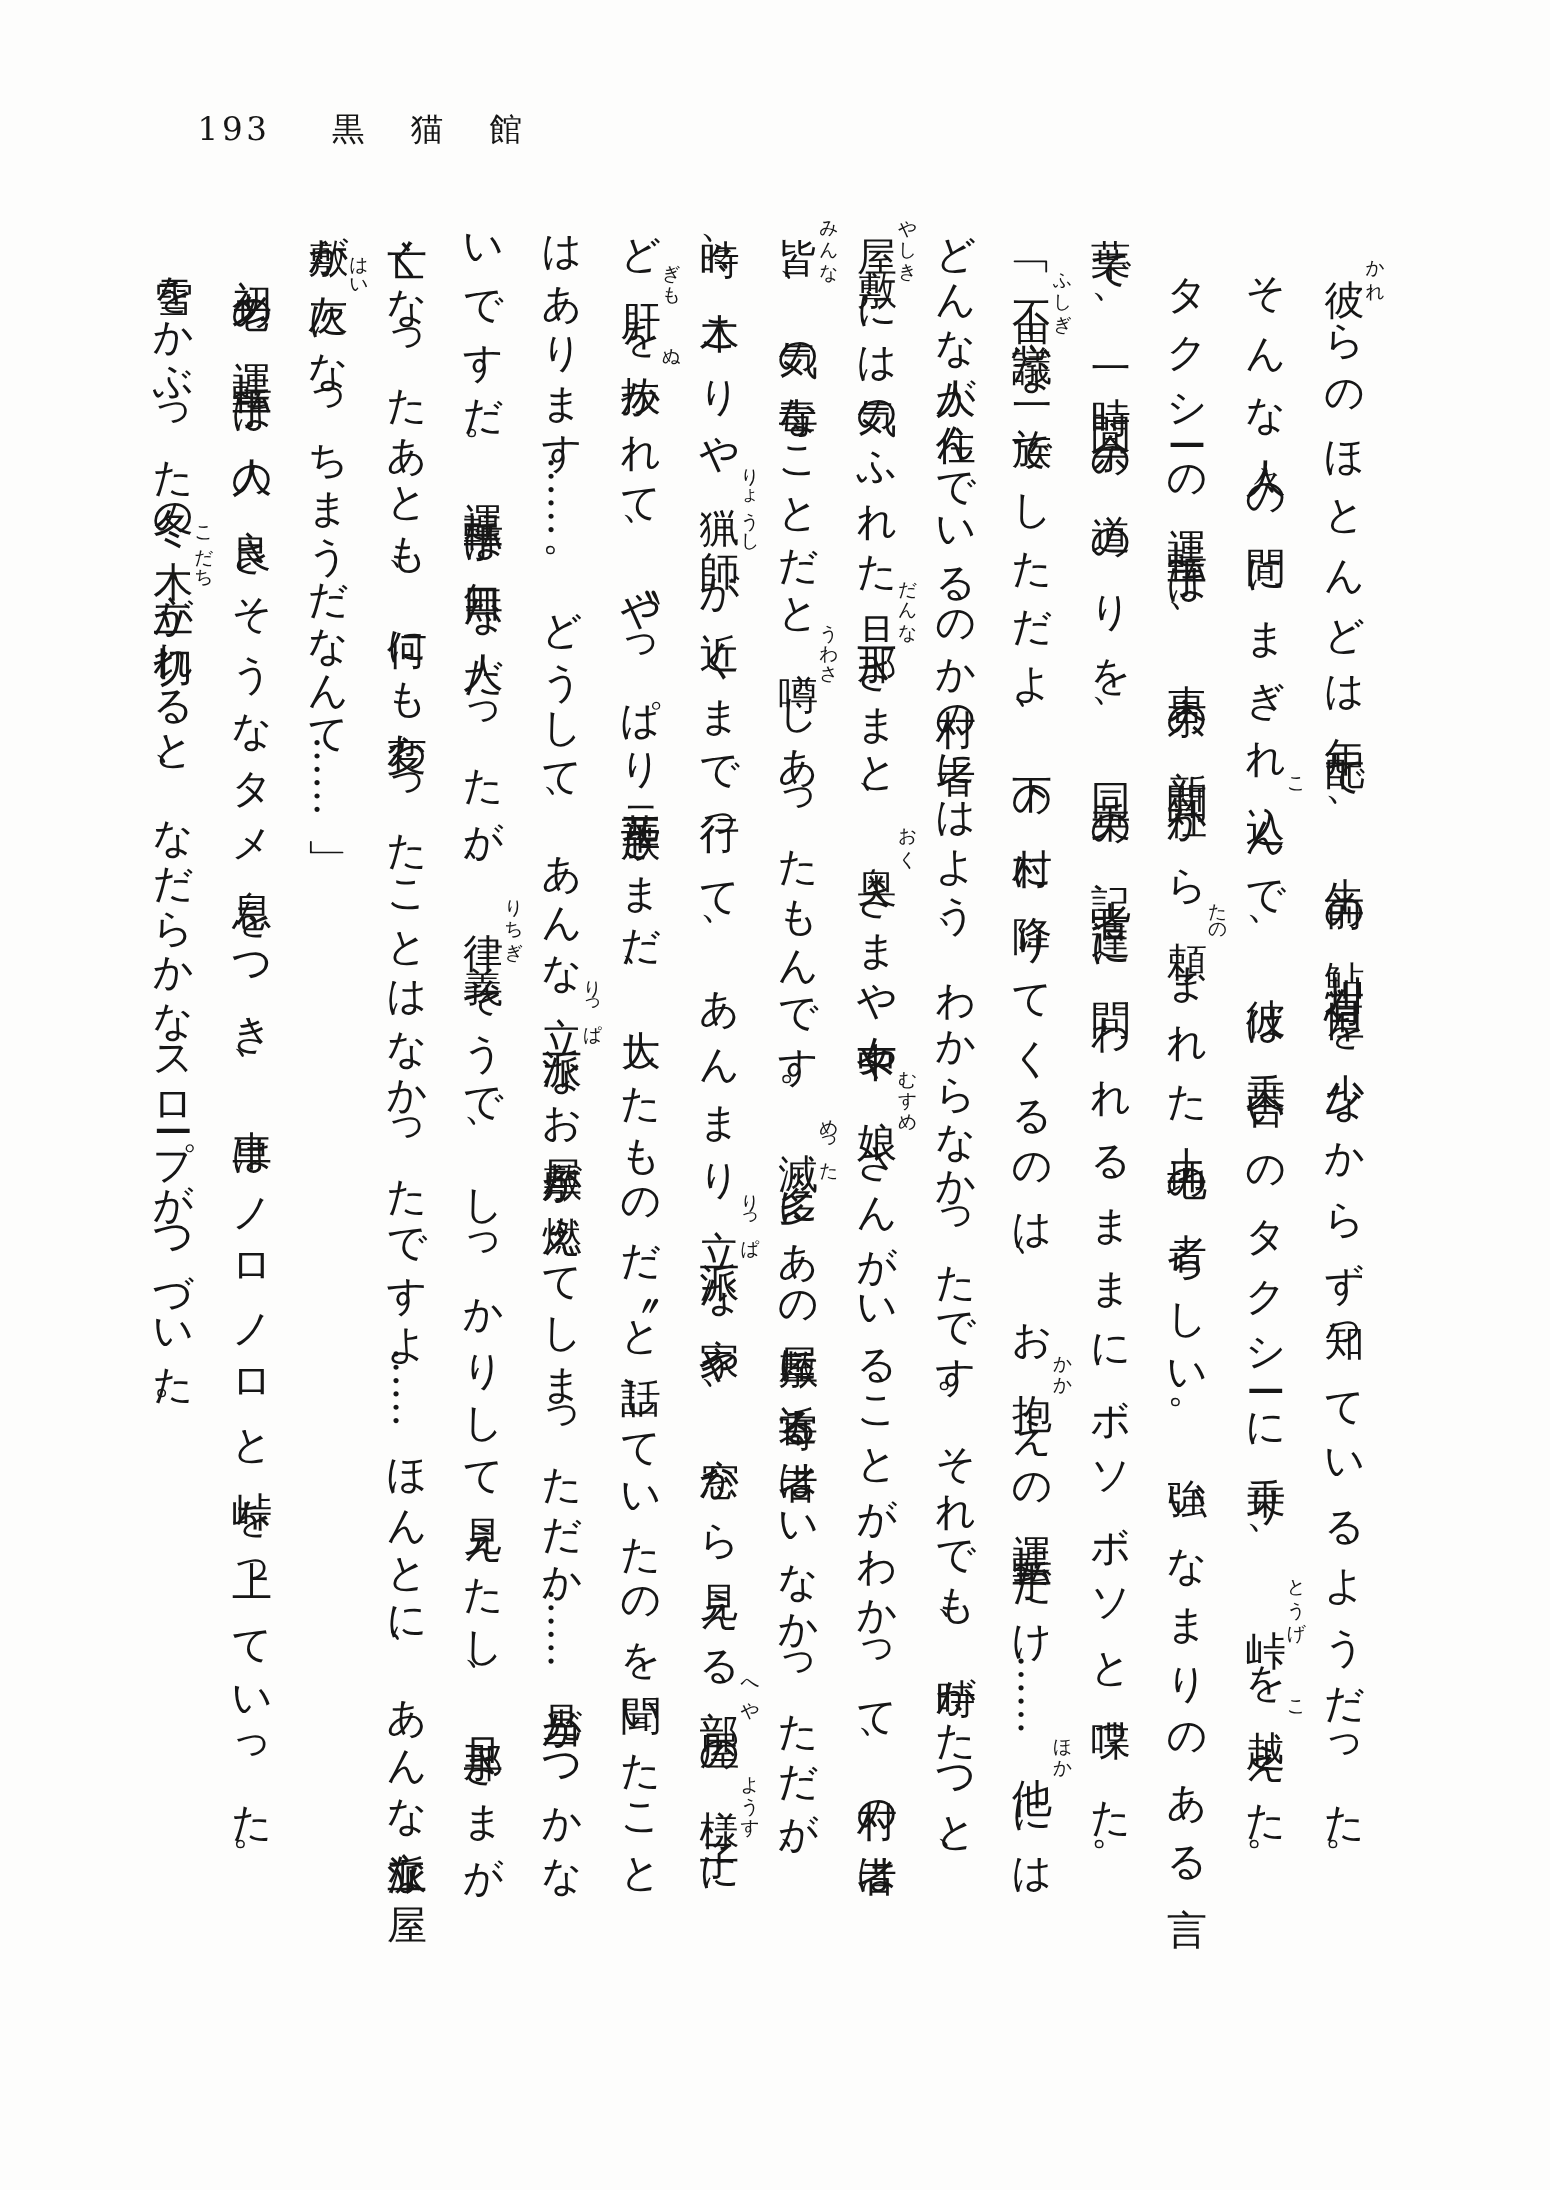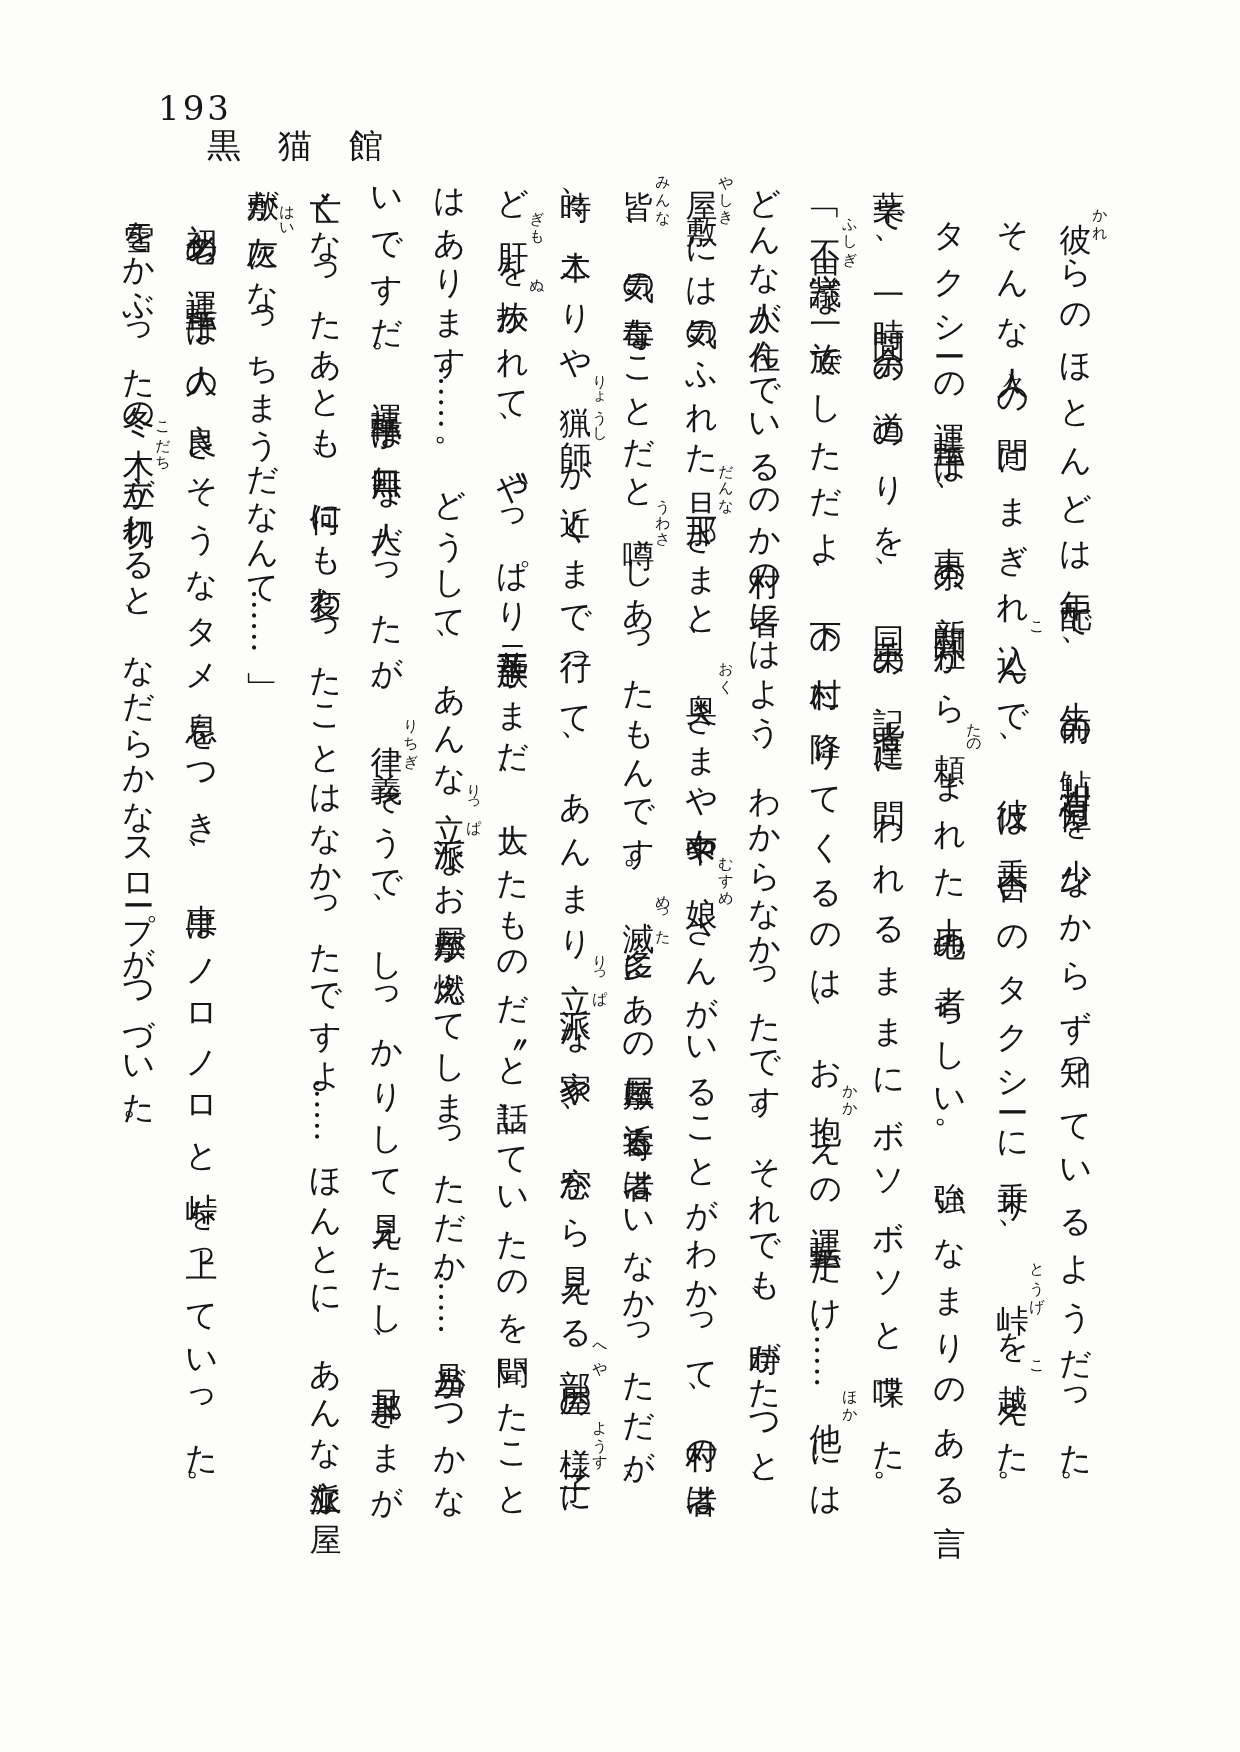--- a/index.html
+++ b/index.html
@@ -15,34 +15,32 @@
   .page {
     position: absolute;
     inset: 0;
     background: #fdfdfc;
   }
   
   .running-head {
     position: absolute;
     top: 90px;
     left: 158px;
-    font-size: 34px;
+    font-size: 26px;
     line-height: 1.1;
     white-space: nowrap;
     display: flex;
     align-items: flex-start;
-    flex-direction: column;
   }
   .page-number {
     letter-spacing: 3px;
   }
   .book-title {
     margin-left: 49px;
     letter-spacing: 37px;
-    font-family: Liberation Serif, serif;
   }
   
   .text-block {
     position: absolute;
     top: 166px;
     right: 132px;
     width: 976px;
     height: 1334px;
     writing-mode: vertical-rl;
     text-orientation: mixed;

